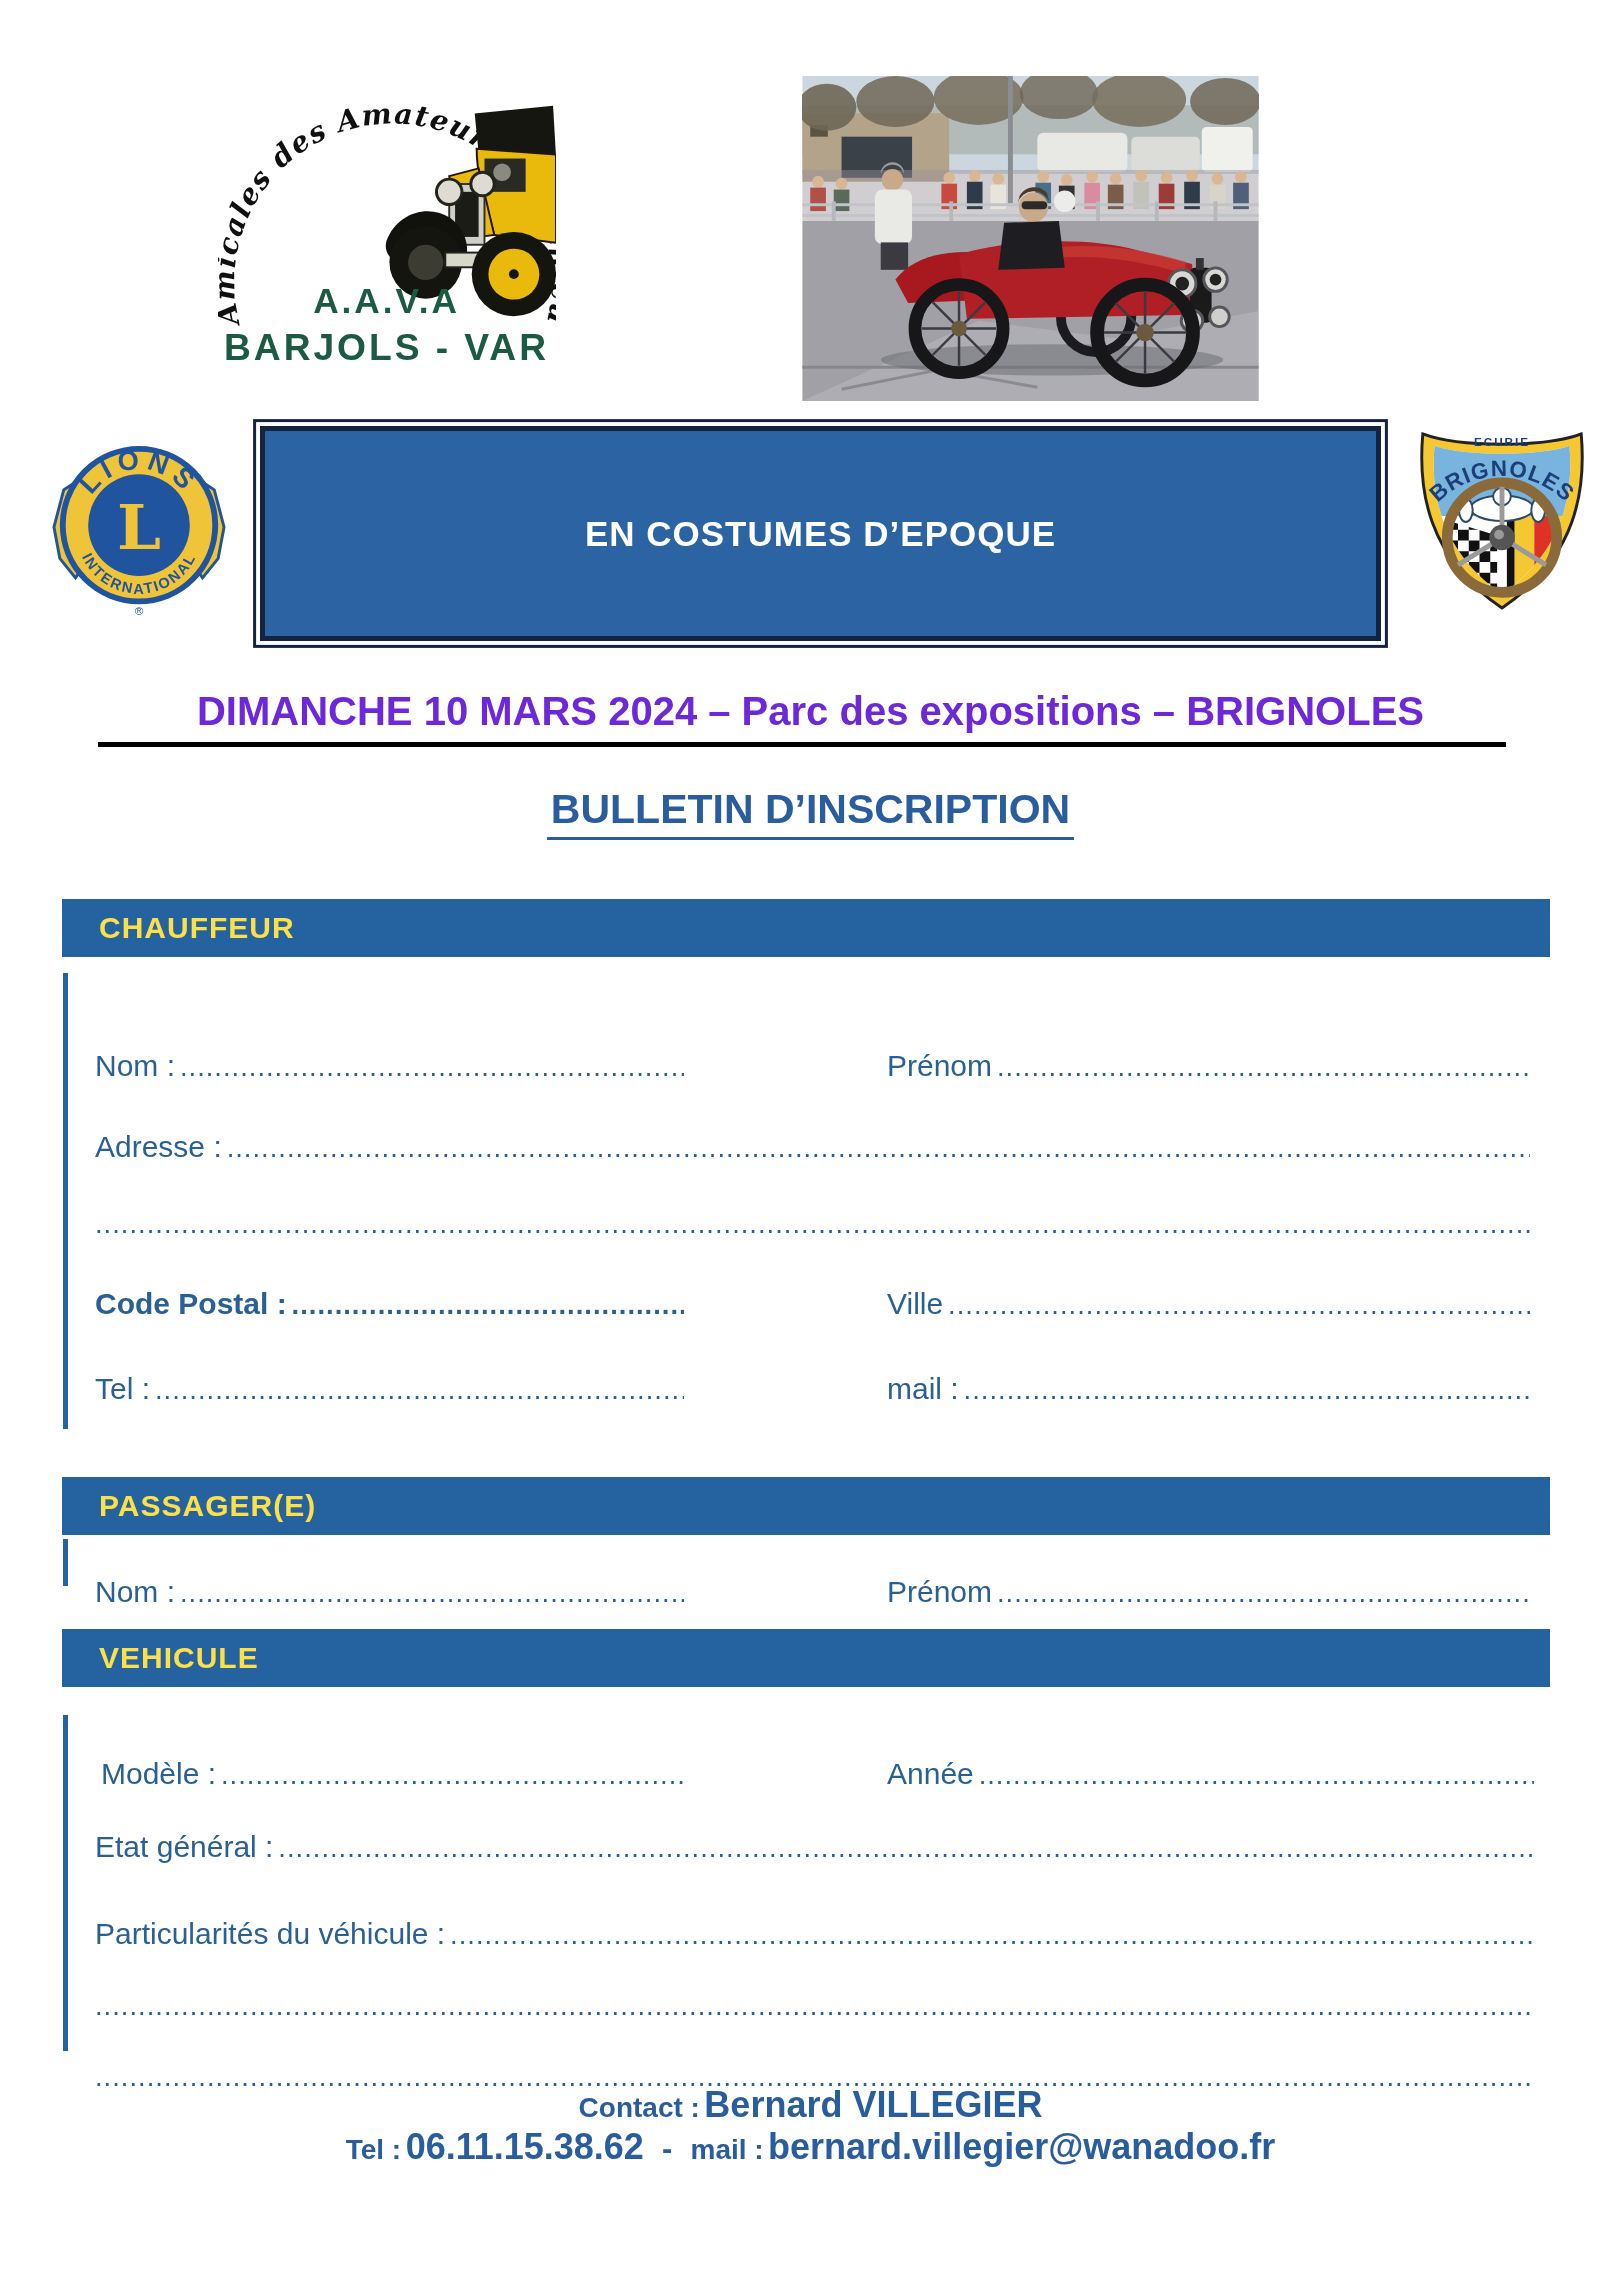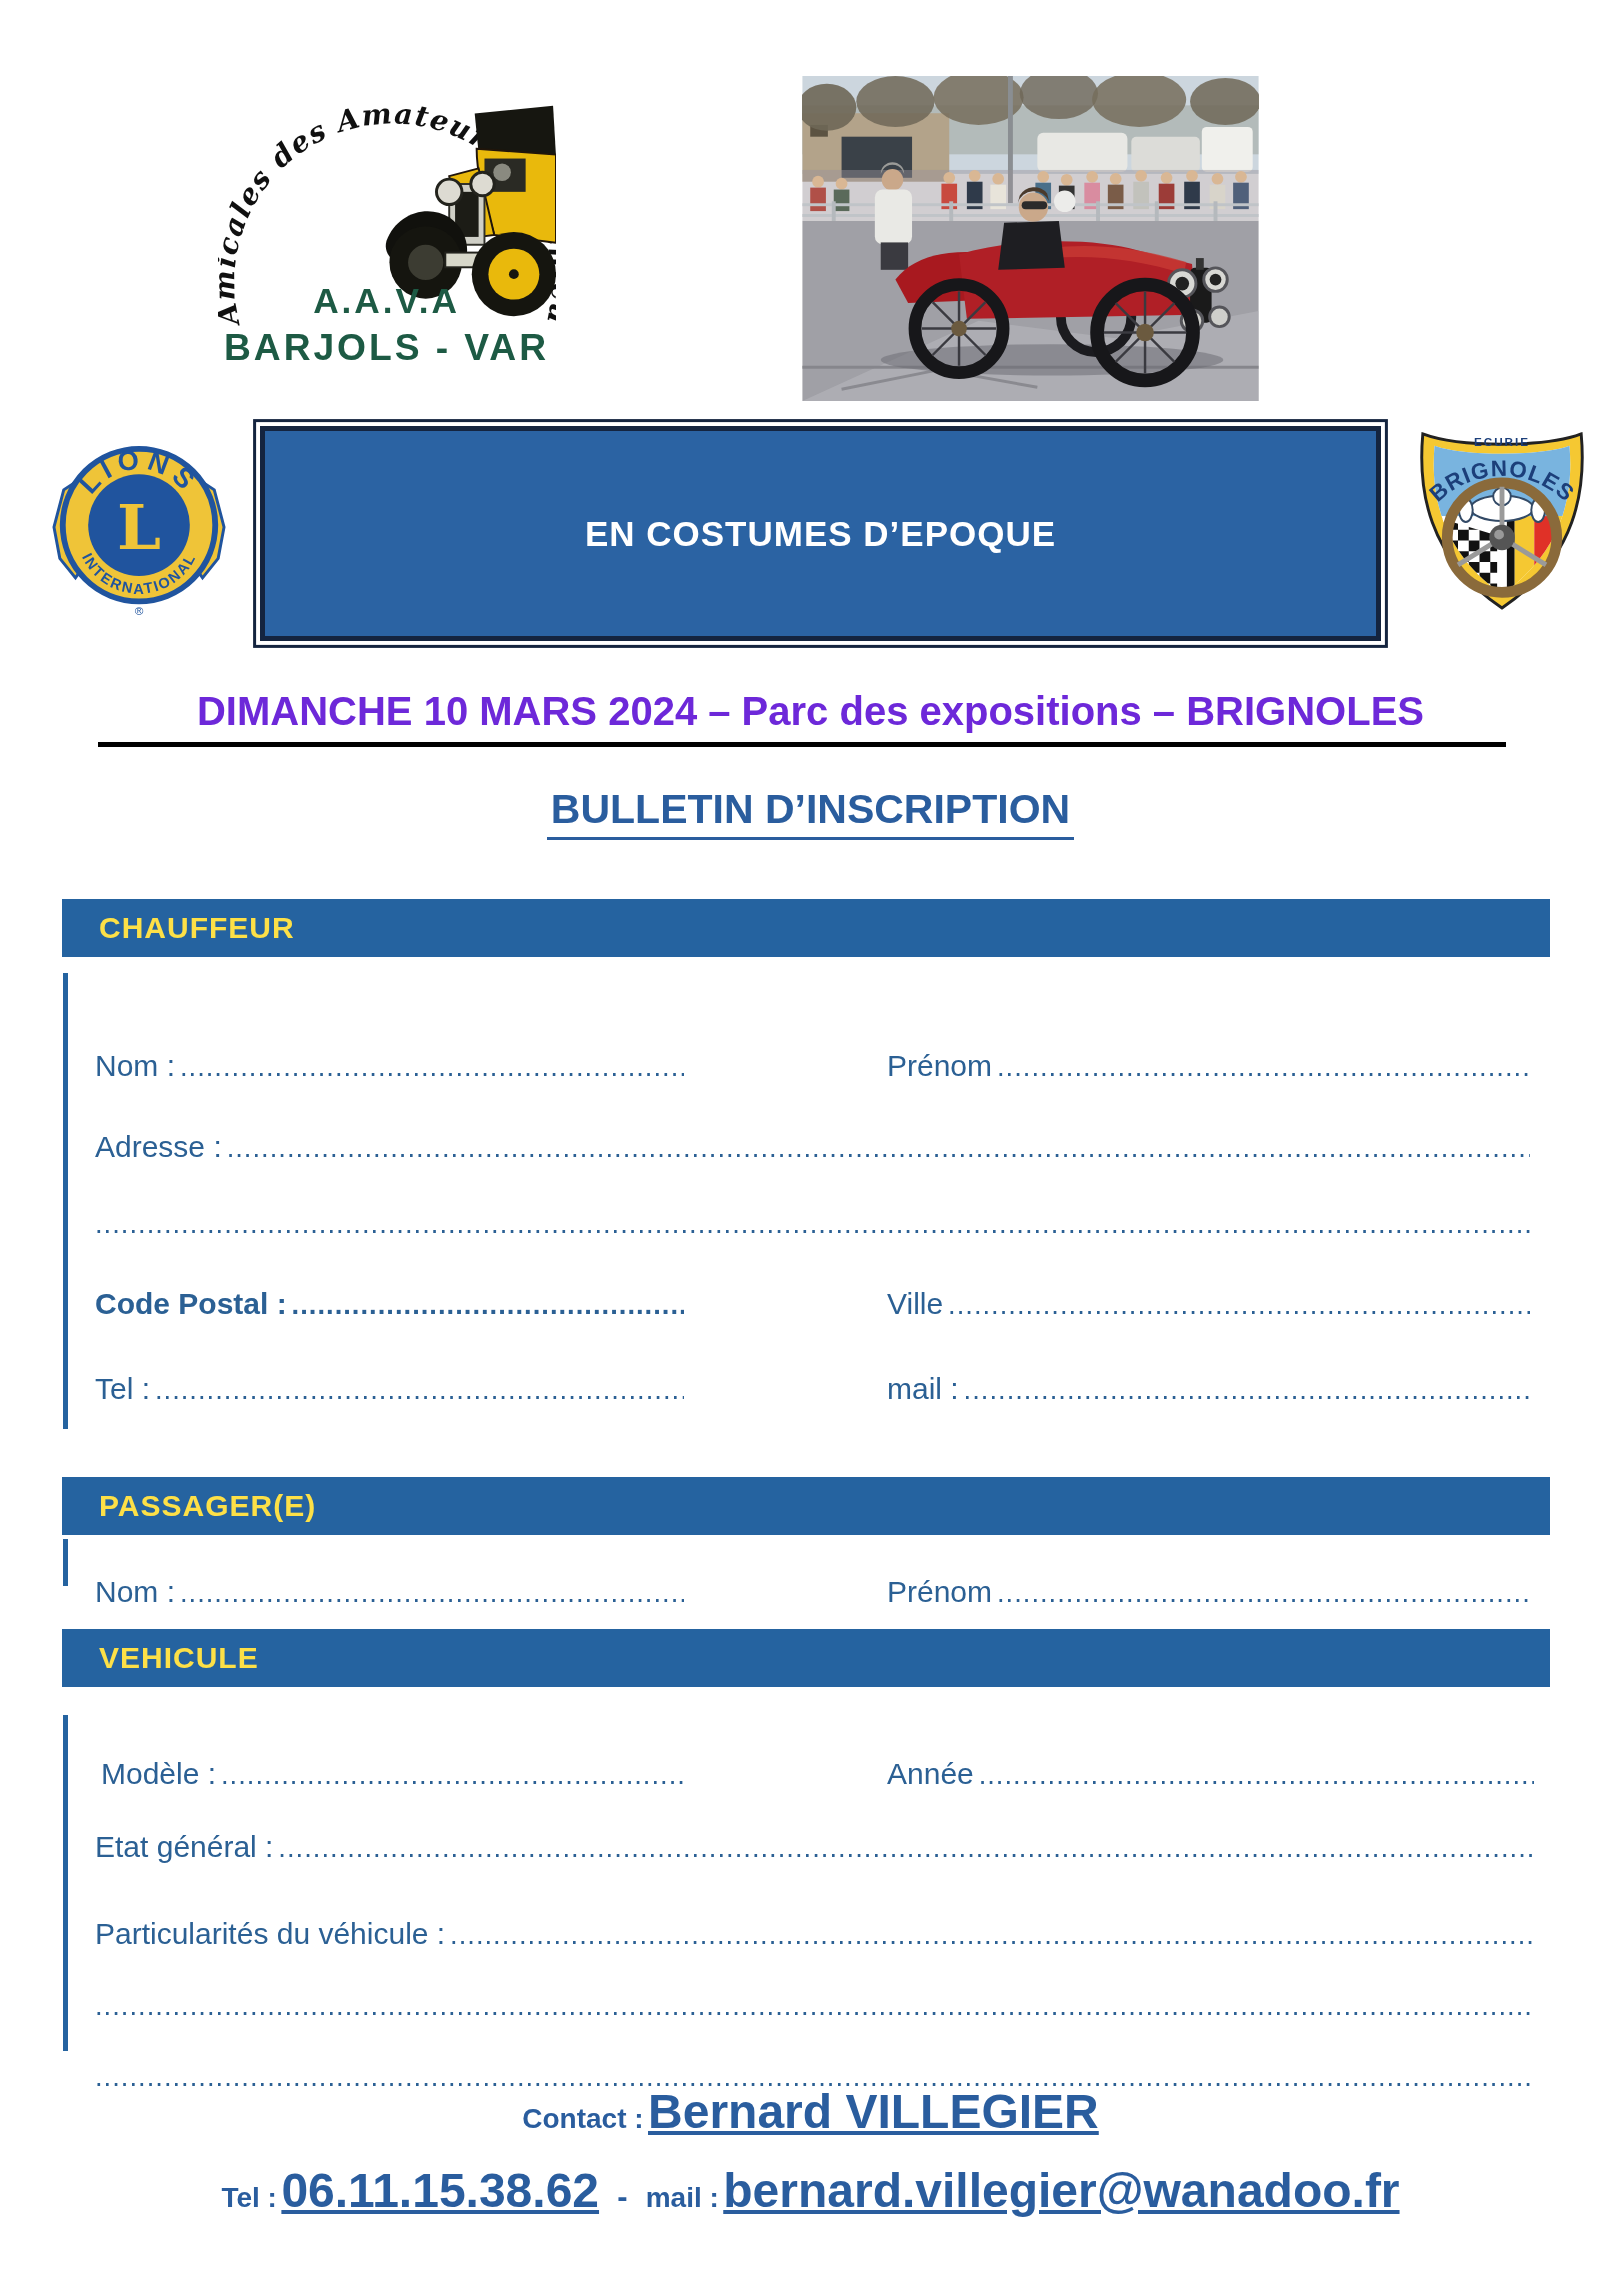--- a/index.html
+++ b/index.html
@@ -54,22 +54,22 @@
   
   .row{position:absolute;display:flex;align-items:baseline;color:#2b6094;font-size:30px;margin-top:28px;}
   .label{white-space:nowrap;}
   .dots{flex:1 1 auto;overflow:hidden;white-space:nowrap;font-size:27.4px;
         letter-spacing:1px;margin-left:4.9px;color:#2b6094;}
   .dots-only .dots{margin-left:0;}
 
   
   .contact{position:absolute;top:2084px;left:0;width:100%;text-align:center;
            color:#2a5d9e;font-weight:bold;}
-  .contact-line2{margin-top:24px;}
-  .c-small{font-size:28px;} .c-big{font-size:48px;text-decoration:underline;} .c-sep{font-size:31px;padding:0 13.7px;}
+  .contact-line2{margin-top:0;}
+  .c-small{font-size:28px;} .c-big{font-size:36px;} .c-sep{font-size:31px;padding:0 13.7px;}
 </style>
 </head>
 <body>
 
 <div class="page">
 
   <svg class="aava-logo" viewBox="0 0 345 350">
     <defs>
       <path id="aavaArc" d="M 22 292 A 162 162 0 1 1 334 296" fill="none"></path>
     </defs>

